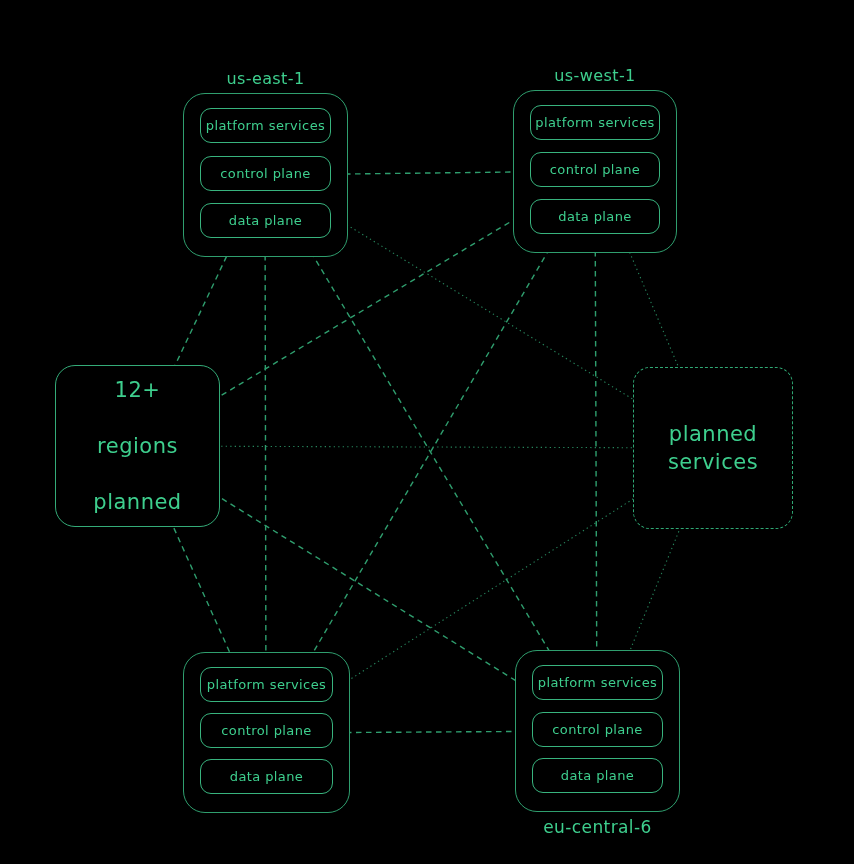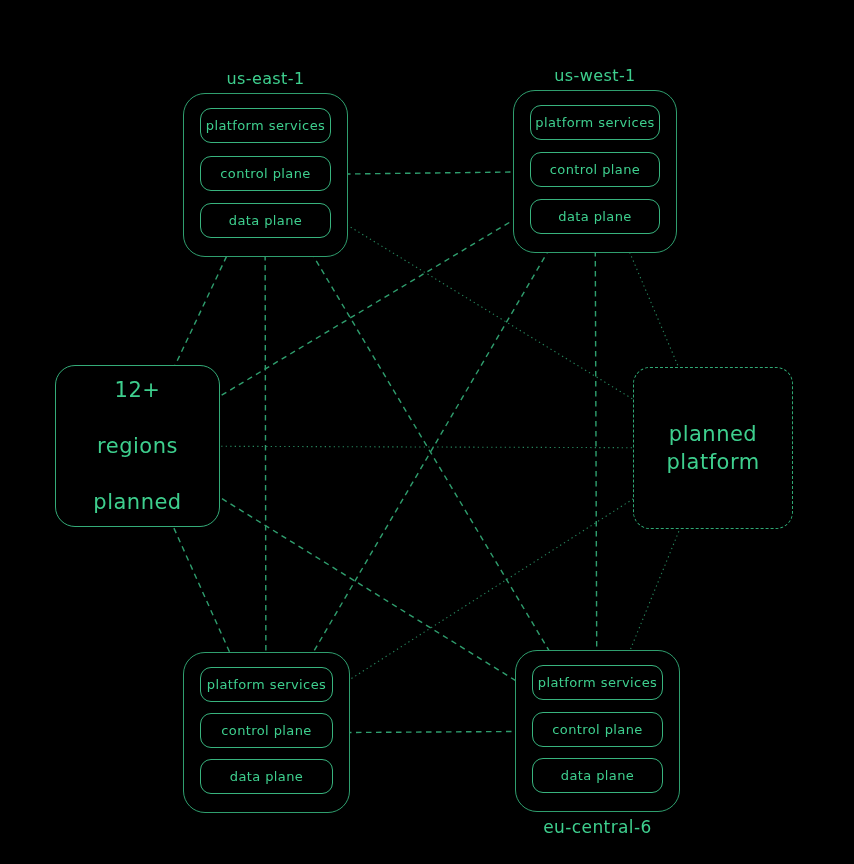--- a/index.html
+++ b/index.html
@@ -85,21 +85,21 @@
   </div>
 
   <div class="node bigbox" style="left:55px; top:365px; width:165px; height:162px;gap:28px;">
     <span>12+</span>
     <span>regions</span>
     <span>planned</span>
   </div>
 
   <div class="node bigbox planned" style="left:633px; top:367px; width:160px; height:162px;">
     <span>planned</span>
-    <span>platform</span>
+    <span>services</span>
   </div>
 
   <div class="node region" style="left:183px; top:652px; width:167px; height:161px;">
     <div class="svc">platform services</div>
     <div class="svc">control plane</div>
     <div class="svc">data plane</div>
   </div>
 
   <div class="node region" style="left:515px; top:650px; width:165px; height:162px;">
     <div class="region-label bottom">eu-central-6</div>

